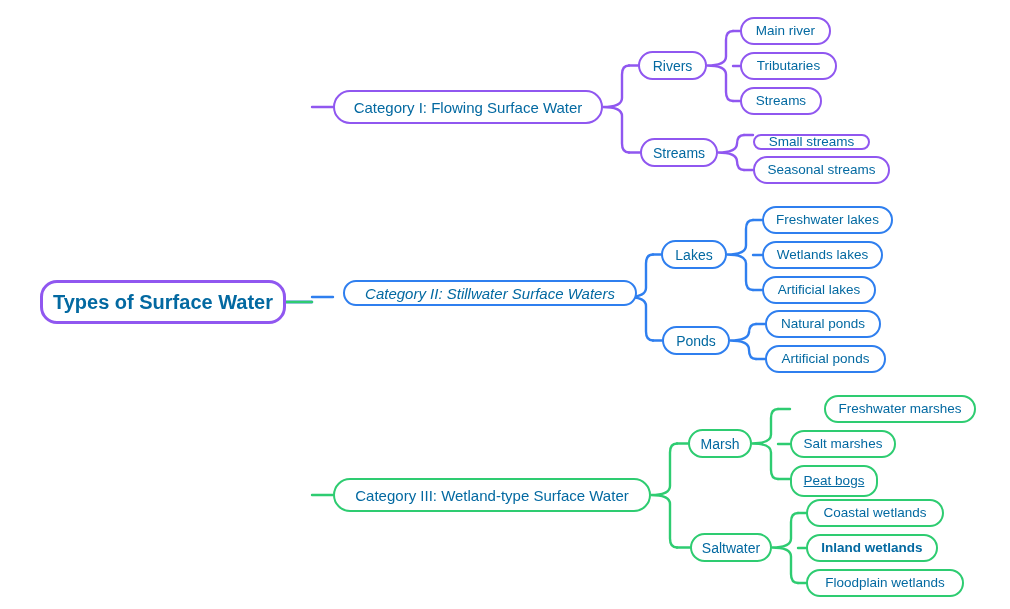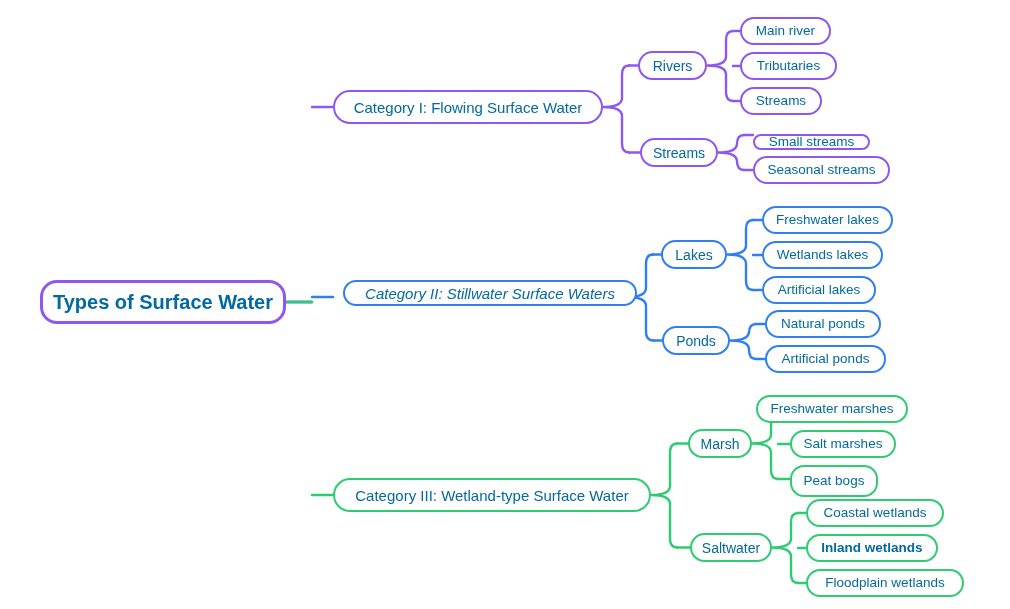--- a/index.html
+++ b/index.html
@@ -135,27 +135,27 @@
       </div>
       <div class="node n-leaf" style="left: 765px; top: 345px; width: 121px; height: 28px; border-color: rgb(47, 127, 239);">
         <span>Artificial ponds</span>
       </div>
       <div class="node n-cat" style="left: 333px; top: 478px; width: 318px; height: 34px; border-color: rgb(46, 204, 113);">
         <span>Category III: Wetland-type Surface Water</span>
       </div>
       <div class="node n-mid" style="left: 688px; top: 429px; width: 64px; height: 29px; border-color: rgb(46, 204, 113);">
         <span>Marsh</span>
       </div>
-      <div class="node n-leaf" style="left: 756px; top: 395px; width: 152px; height: 28px; border-color: rgb(46, 204, 113);">
+      <div class="node n-leaf" style="left: 824px; top: 395px; width: 152px; height: 28px; border-color: rgb(46, 204, 113);">
         <span>Freshwater marshes</span>
       </div>
       <div class="node n-leaf" style="left: 790px; top: 430px; width: 106px; height: 28px; border-color: rgb(46, 204, 113);">
         <span>Salt marshes</span>
       </div>
-      <div class="node n-leaf" style="left: 790px; top: 465px; width: 88px; height: 32px; border-color: rgb(46, 204, 113);">
+      <div class="node n-leaf" style="left: 790px; top: 465px; width: 88px; height: 32px; border-color: rgb(46, 204, 113); text-decoration: underline;">
         <span>Peat bogs</span>
       </div>
       <div class="node n-mid" style="left: 690px; top: 533px; width: 82px; height: 29px; border-color: rgb(46, 204, 113);">
         <span>Saltwater</span>
       </div>
       <div class="node n-leaf" style="left: 806px; top: 499px; width: 138px; height: 28px; border-color: rgb(46, 204, 113);">
         <span>Coastal wetlands</span>
       </div>
       <div class="node n-leaf" style="left: 806px; top: 534px; width: 132px; height: 28px; border-color: rgb(46, 204, 113); font-weight: bold;">
         <span>Inland wetlands</span>

